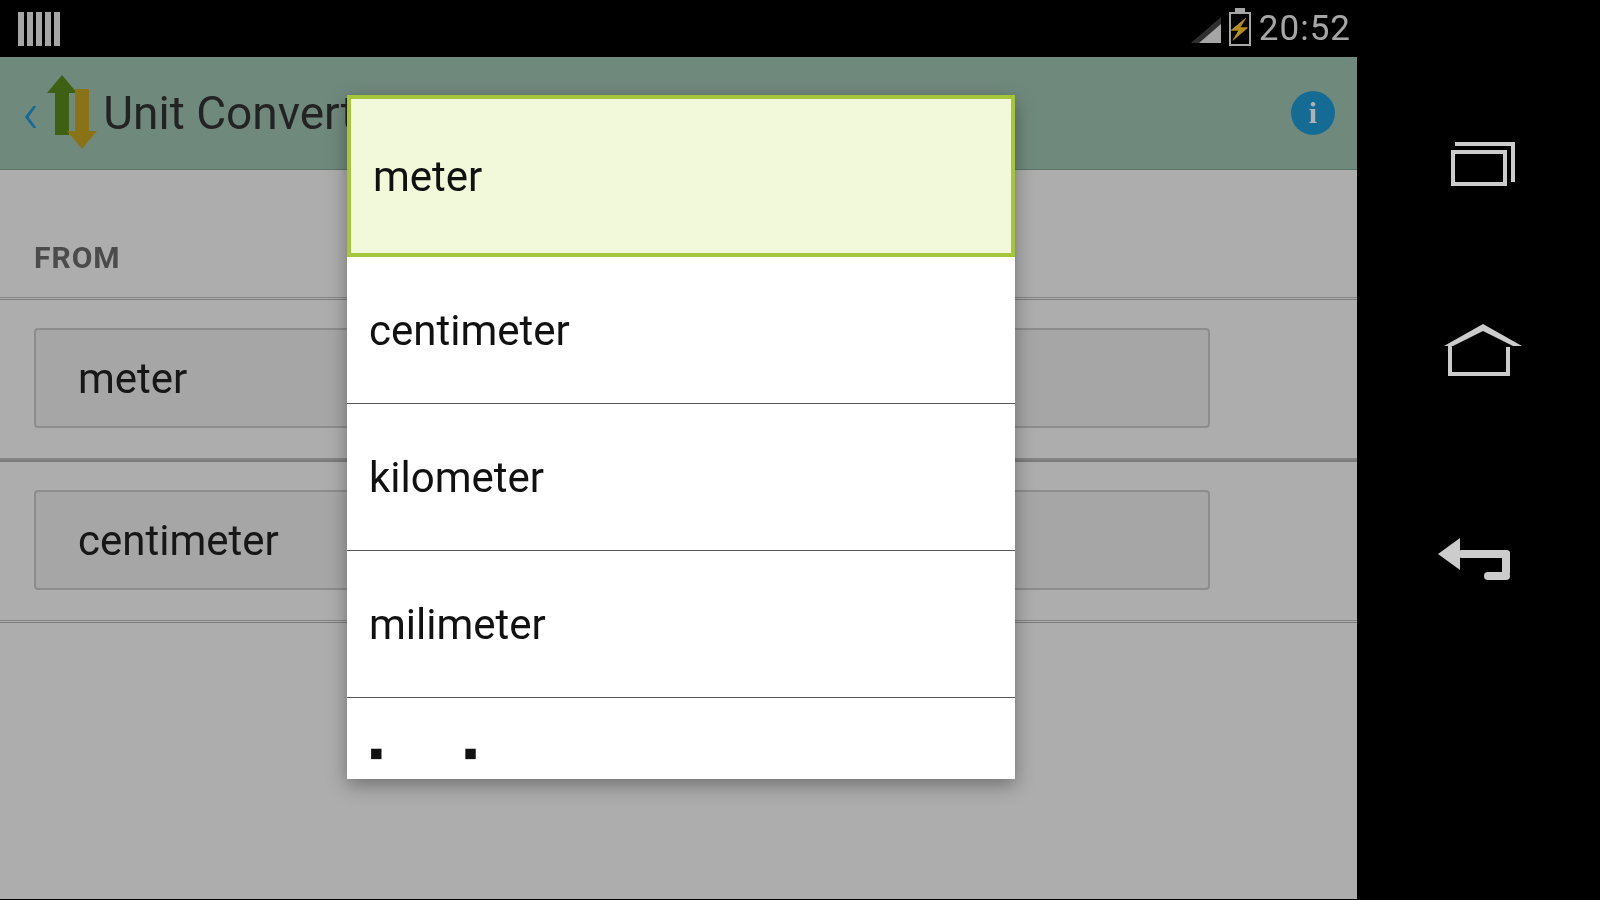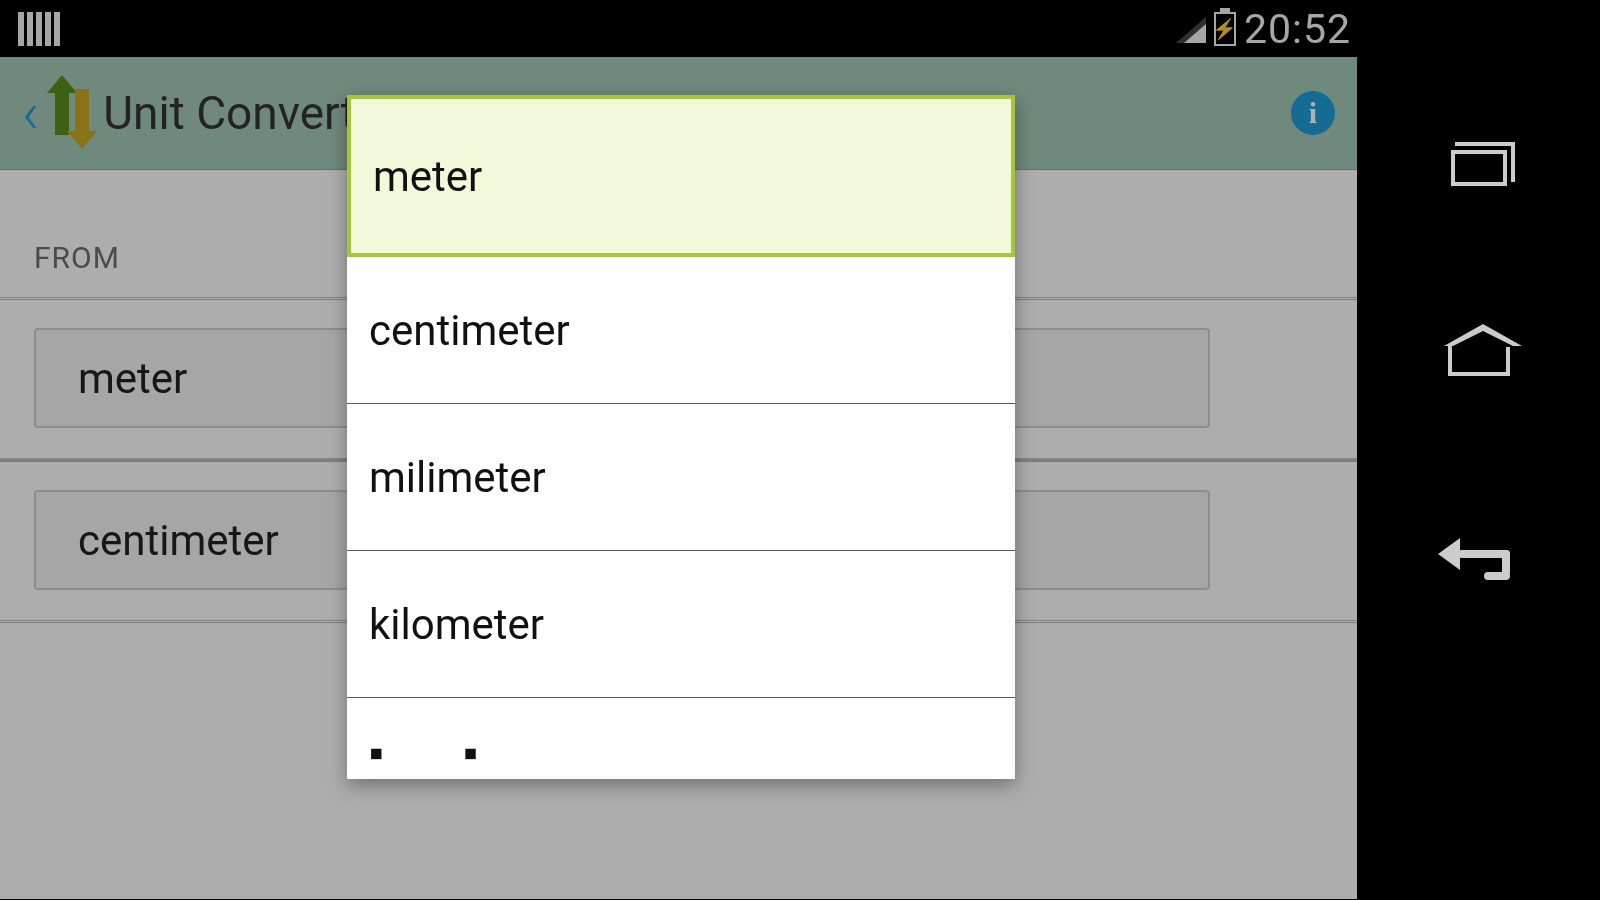--- a/index.html
+++ b/index.html
@@ -13,39 +13,39 @@
   }
   .barcode-icon { display: flex; gap: 3px; margin-left: 12px; }
   .barcode-icon span { width: 6px; height: 34px; background: #eee; display: block; }
   .status-right { margin-left: auto; display: flex; align-items: center; gap: 8px; }
   .signal { position: relative; width: 34px; height: 28px; }
   .signal .tri { position:absolute; bottom:0; right:0; width:0; height:0; border-right:30px solid #444; border-top:26px solid transparent; }
   .signal .fill { position:absolute; bottom:0; right:0; width:0; height:0; border-right:22px solid #eee; border-top:19px solid transparent; }
   .battery { position: relative; width: 22px; height: 34px; border: 2px solid #eee; }
   .battery::before { content:""; position:absolute; top:-6px; left:50%; transform:translateX(-50%); width:10px; height:4px; background:#eee; }
   .battery .bolt { position:absolute; inset:0; display:flex; align-items:center; justify-content:center; color:#eee; font-size:20px; }
-  .clock { font-size: 41px; color:#eee; letter-spacing:1px; }
+  .clock { font-size: 35px; color:#eee; letter-spacing:1px; }
 
   
   .app { position:absolute; left:0; top:57px; width:1357px; height:842px; background:#f7f8f7; }
   .actionbar {
     height:113px; width:100%; background:#a1c5b4; display:flex; align-items:center; padding:0 22px;
     border-bottom:1px solid #7da995;
   }
   .back-chevron { color:#2196d6; font-size:58px; font-weight:300; line-height:1; margin-right:6px; }
   .arrows { position:relative; width:54px; height:60px; margin-right:4px; }
   .arrows .up, .arrows .down { position:absolute; top:6px; width:14px; height:46px; }
   .arrows .up { left:10px; background:#5a8a1a; }
   .arrows .up::before { content:""; position:absolute; top:-14px; left:-8px; width:0;height:0;border-left:15px solid transparent;border-right:15px solid transparent;border-bottom:18px solid #5a8a1a; }
   .arrows .down { left:30px; background:#c6a520; }
   .arrows .down::after { content:""; position:absolute; bottom:-14px; left:-8px; width:0;height:0;border-left:15px solid transparent;border-right:15px solid transparent;border-top:18px solid #c6a520; }
   .title { font-size:46px; color:#333; }
   .info { margin-left:auto; width:44px; height:44px; border-radius:50%; background:#1e9bd6; color:#fff; display:flex; align-items:center; justify-content:center; font-weight:bold; font-size:30px; font-family:Georgia, serif; }
 
-  .section-label { font-size:30px; color:#6b6c6b; font-weight:400; padding:70px 0 22px 34px; letter-spacing:1px; }
+  .section-label { font-size:30px; color:#6b6c6b; font-weight:700; padding:70px 0 22px 34px; letter-spacing:1px; }
   .section-label.to { padding-top:100px; }
   .hr { height:1px; background:#bcbdbc; box-shadow:0 2px 0 #b1b2b1; }
   .row { padding:30px 30px 30px 34px; }
   .field {
     width:1176px; height:100px; border:2px solid #c9cac9; background:#eee; border-radius:4px;
     display:flex; align-items:center; padding:0 42px; font-size:42px; color:#222;
   }
 
   
   .dim {
@@ -136,24 +136,24 @@
 <div class="dim"></div>
 
 <div class="dialog">
   <div class="opt selected">
     <span>meter</span>
   </div>
   <div class="opt">
     <span>centimeter</span>
   </div>
   <div class="opt">
-    <span>milimeter</span>
+    <span>kilometer</span>
   </div>
   <div class="opt">
-    <span>kilometer</span>
+    <span>milimeter</span>
   </div>
   <div class="opt">
     <span class="partial-dots">▪&nbsp;&nbsp;&nbsp;▪</span>
   </div>
 </div>
 
 <div class="navbar">
   <div class="nav-recent"></div>
   <div class="nav-home"></div>
   <div class="nav-back">

